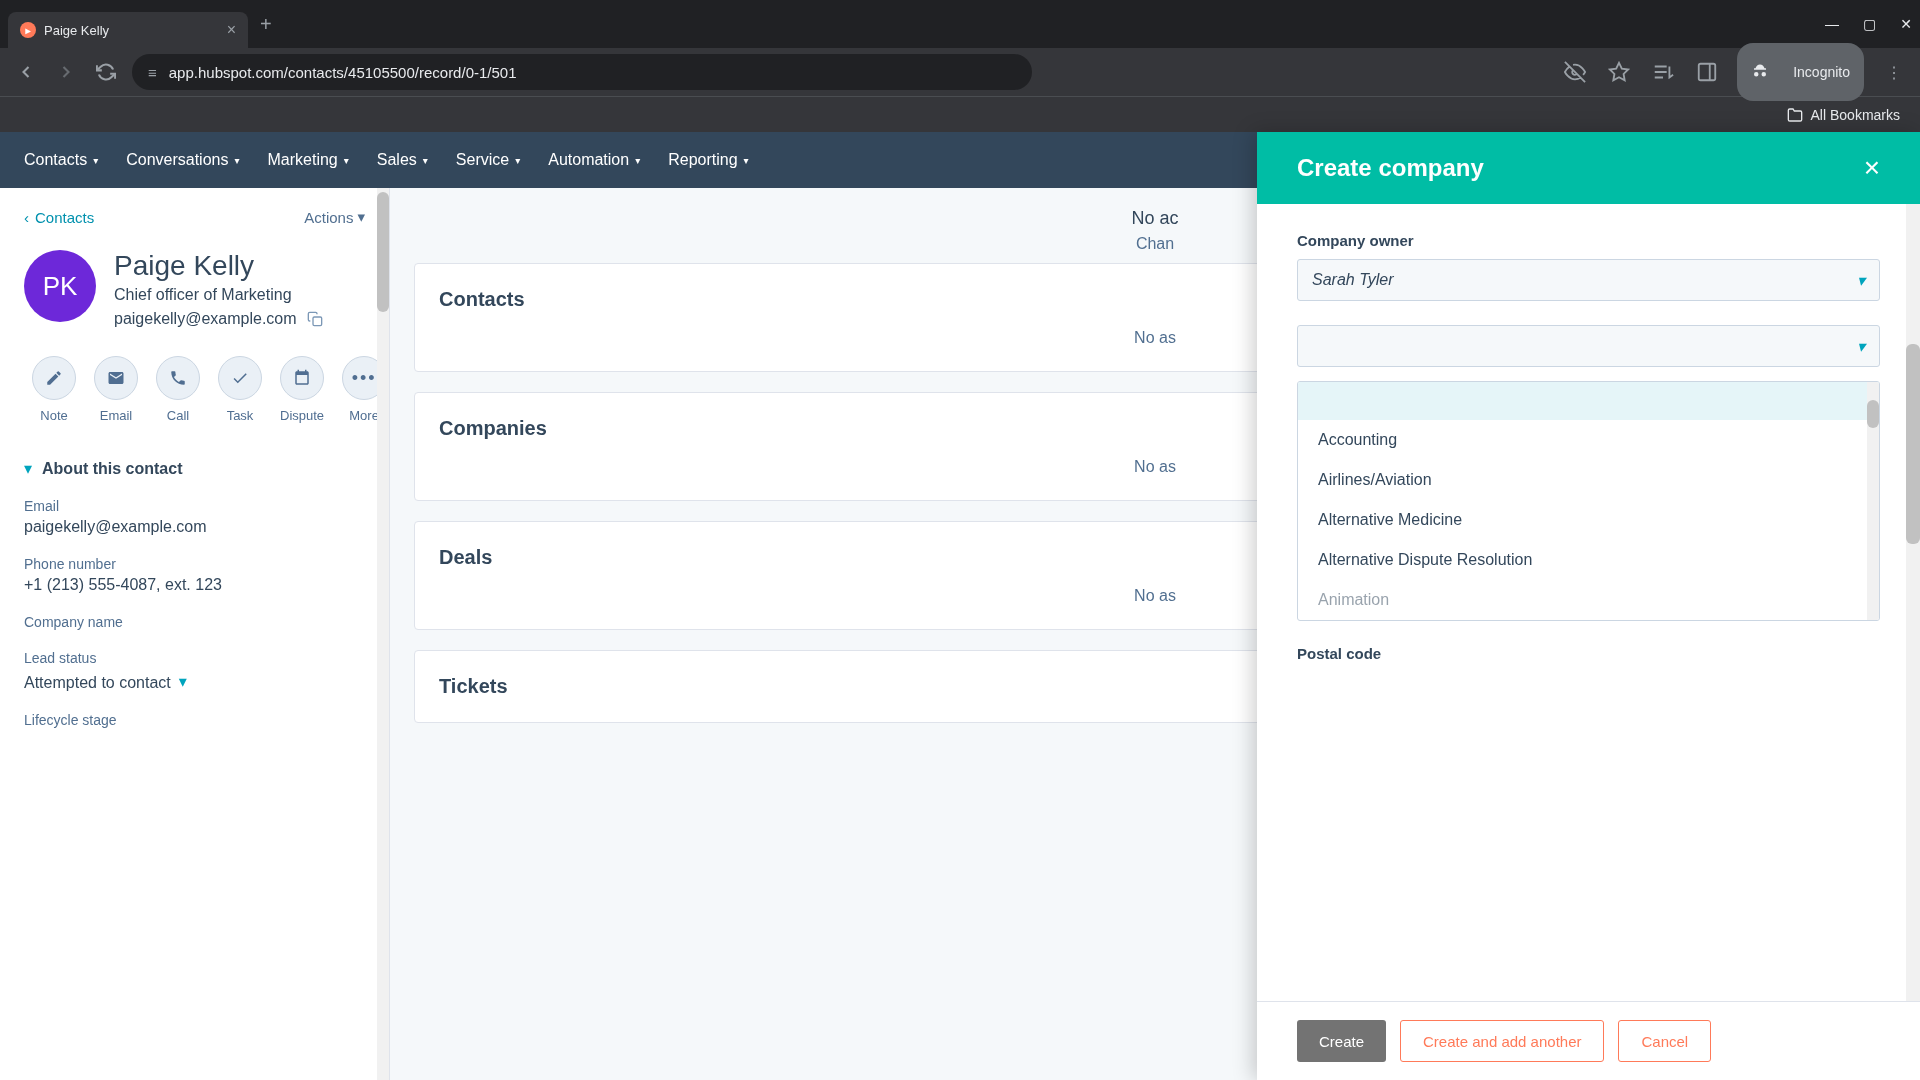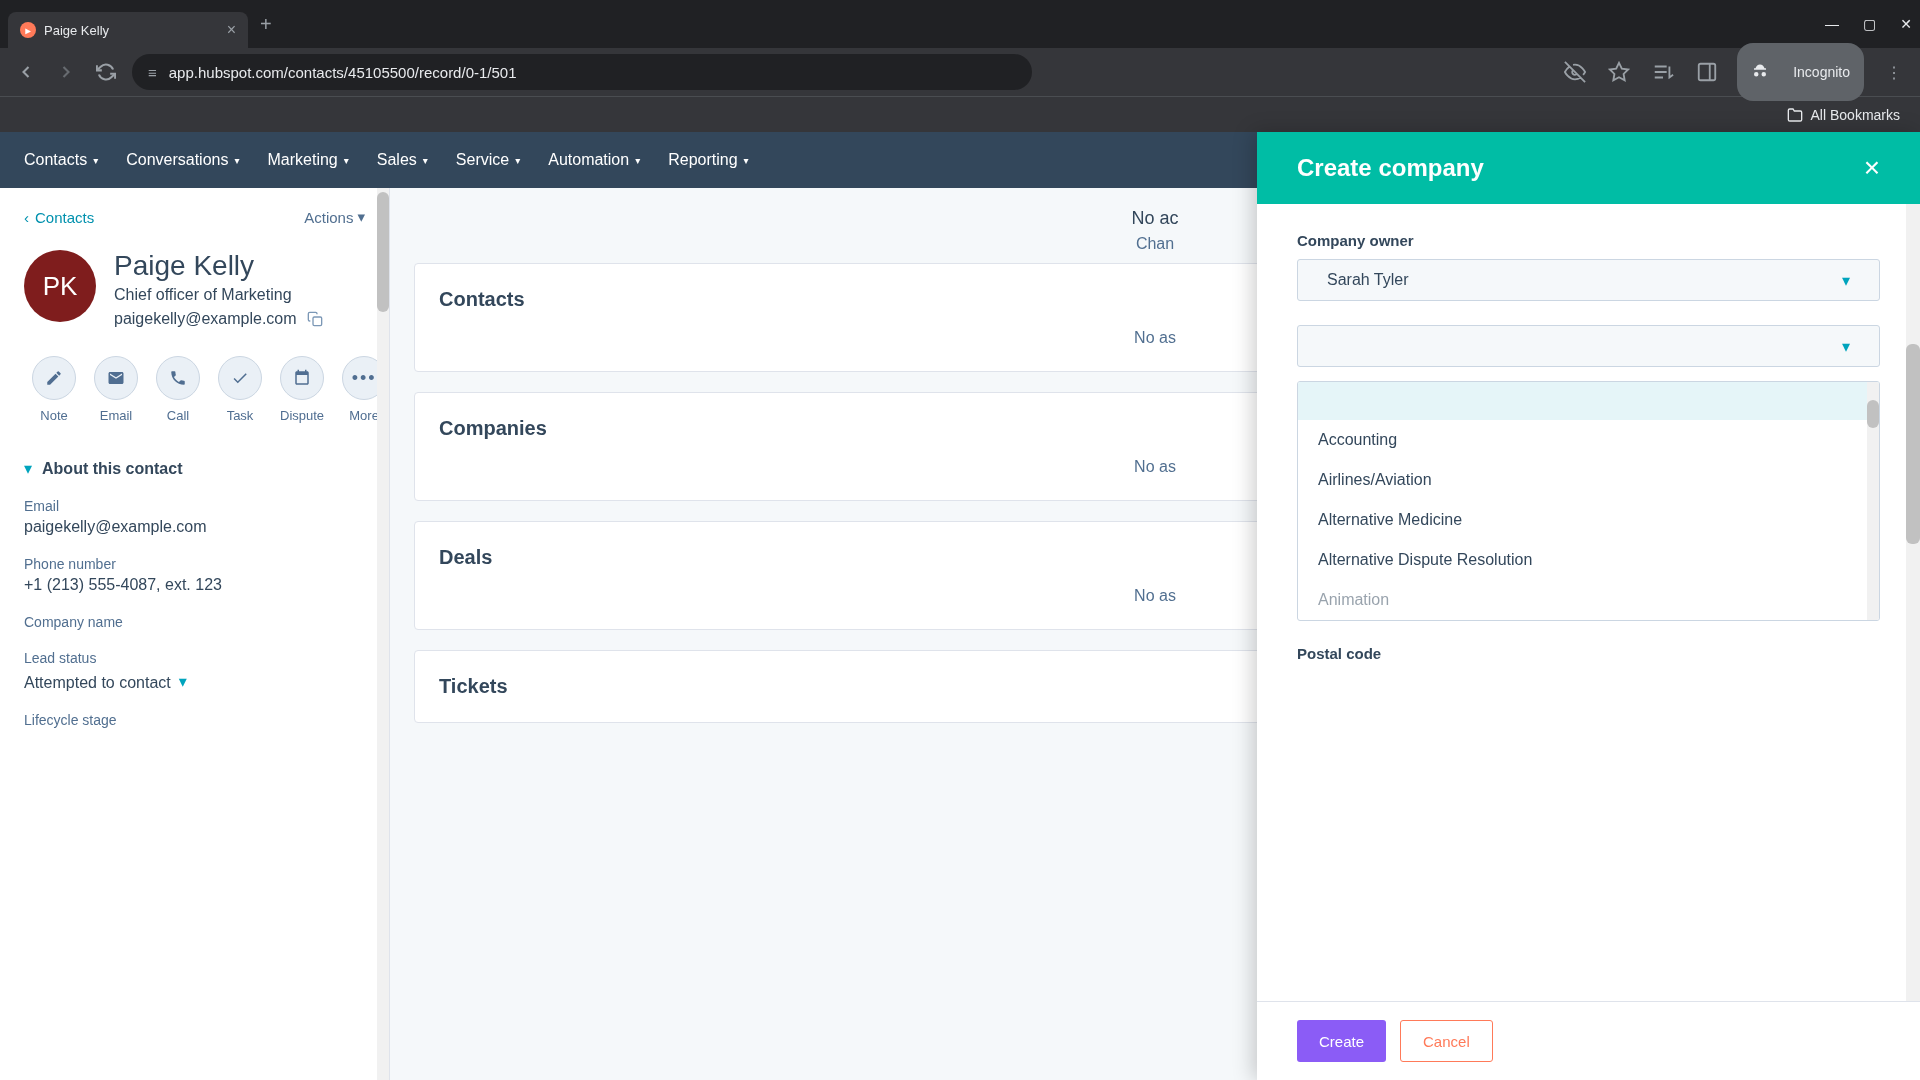--- a/index.html
+++ b/index.html
@@ -36,21 +36,21 @@
 .main { display: flex; height: calc(100% - 56px); }
 
 
 .sidebar { width: 390px; background: #fff; border-right: 1px solid #dfe3eb; overflow-y: auto; position: relative; }
 .sidebar-scroll { position: absolute; right: 0; top: 0; width: 12px; height: 100%; background: #f1f1f1; }
 .sidebar-scroll-thumb { background: #c1c1c1; width: 100%; height: 120px; border-radius: 6px; margin-top: 4px; }
 .sidebar-inner { padding: 20px 24px; }
 .back-link { color: #0091ae; font-size: 15px; display: flex; align-items: center; gap: 6px; cursor: pointer; font-weight: 500; }
 .actions-menu { float: right; color: #516f90; font-size: 15px; display: flex; align-items: center; gap: 4px; cursor: pointer; }
 .contact-header { display: flex; gap: 18px; margin-top: 24px; align-items: flex-start; }
-.avatar { width: 72px; height: 72px; border-radius: 50%; background: #7f1d1d; color: #fff; display: flex; align-items: center; justify-content: center; font-size: 26px; font-weight: 500; }
+.avatar { width: 72px; height: 72px; border-radius: 50%; background: #6d28d9; color: #fff; display: flex; align-items: center; justify-content: center; font-size: 26px; font-weight: 500; }
 .contact-name { font-size: 28px; color: #33475b; font-weight: 400; }
 .contact-title { font-size: 16px; color: #33475b; margin-top: 4px; }
 .contact-email-row { display: flex; align-items: center; gap: 10px; margin-top: 6px; }
 .contact-email { font-size: 16px; color: #33475b; }
 .copy-icon { color: #7c98b6; cursor: pointer; }
 .action-row { display: flex; gap: 18px; margin-top: 28px; margin-left: 8px; }
 .action-btn { display: flex; flex-direction: column; align-items: center; gap: 8px; cursor: pointer; }
 .action-circle { width: 44px; height: 44px; border-radius: 50%; border: 1px solid #cbd6e2; display: flex; align-items: center; justify-content: center; color: #506e91; background: #eaf0f6; }
 .action-label { font-size: 13px; color: #506e91; }
 .section-header { display: flex; align-items: center; gap: 10px; margin-top: 36px; cursor: pointer; }
@@ -72,34 +72,34 @@
 
 
 .panel { position: absolute; right: 0; top: 0; width: 663px; height: 100%; background: #fff; box-shadow: -4px 0 20px rgba(0,0,0,0.2); display: flex; flex-direction: column; }
 .panel-header { background: #00bda5; color: #fff; height: 72px; display: flex; align-items: center; padding: 0 40px; justify-content: space-between; }
 .panel-title { font-size: 24px; font-weight: 600; }
 .panel-close { font-size: 28px; cursor: pointer; font-weight: 300; }
 .panel-body { flex: 1; overflow-y: auto; padding: 28px 40px; position: relative; }
 .panel-scroll { position: absolute; right: 0; top: 0; width: 14px; height: 100%; background: #f1f1f1; }
 .panel-scroll-thumb { background: #c1c1c1; width: 100%; height: 200px; margin-top: 140px; border-radius: 6px; }
 .form-label { font-size: 15px; font-weight: 600; color: #33475b; margin-bottom: 10px; display: block; }
-.form-select { width: 100%; border: 1px solid #cbd6e2; border-radius: 3px; height: 42px; padding: 0 29px; font-size: 16px; color: #33475b; background: #f5f8fa; display: flex; align-items: center; justify-content: space-between; cursor: pointer; }
+.form-select { width: 100%; border: 1px solid #cbd6e2; border-radius: 3px; height: 42px; padding: 0 14px; font-size: 16px; color: #33475b; background: #f5f8fa; display: flex; align-items: center; justify-content: space-between; cursor: pointer; font-style: italic; }
 .form-group { margin-bottom: 24px; }
 .search-box { border: 2px solid #00a4bd; border-radius: 3px; height: 46px; display: flex; align-items: center; padding: 0 14px; margin: 0; }
 .search-input { flex: 1; border: none; outline: none; font-size: 17px; color: #33475b; }
 .search-input::placeholder { color: #7c98b6; }
 .search-icon-right { color: #00a4bd; font-size: 20px; }
 .options-list { max-height: 240px; overflow-y: auto; position: relative; margin-top: 8px; border: 1px solid #cbd6e2; border-radius: 3px; }
 .options-scroll { position: absolute; right: 0; top: 0; width: 12px; height: 100%; background: #f1f1f1; }
 .options-scroll-thumb { background: #c1c1c1; width: 100%; height: 28px; border-radius: 6px; margin-top: 18px; }
 .option-blank { height: 38px; background: #e5f5f8; }
 .option { padding: 11px 20px; font-size: 16px; color: #33475b; cursor: pointer; }
 .panel-footer { border-top: 1px solid #dfe3eb; padding: 18px 40px; display: flex; gap: 14px; background: #fff; }
 .btn { height: 42px; padding: 0 22px; border-radius: 3px; font-size: 15px; font-weight: 500; cursor: pointer; display: flex; align-items: center; }
-.btn-primary { background: #8b5cf6; color: #fff; border: none; }
+.btn-primary { background: #737373; color: #fff; border: none; }
 .btn-secondary { background: #fff; color: #ff7a59; border: 1px solid #ff7a59; }
 
 svg { display: block; }
 </style>
 </head>
 <body>
 
 <div class="browser-chrome">
   <div class="tab">
     <span class="tab-favicon">▸</span>
@@ -384,17 +384,18 @@
           </div>
         </div>
       </div>
 
       <div class="form-group">
         <label class="form-label">Postal code</label>
       </div>
     </div>
     <div class="panel-footer">
       <button class="btn btn-primary">Create</button>
+      <button class="btn btn-secondary">Create and add another</button>
       <button class="btn btn-secondary">Cancel</button>
     </div>
   </div>
 
 </div>
 
 </body></html>

